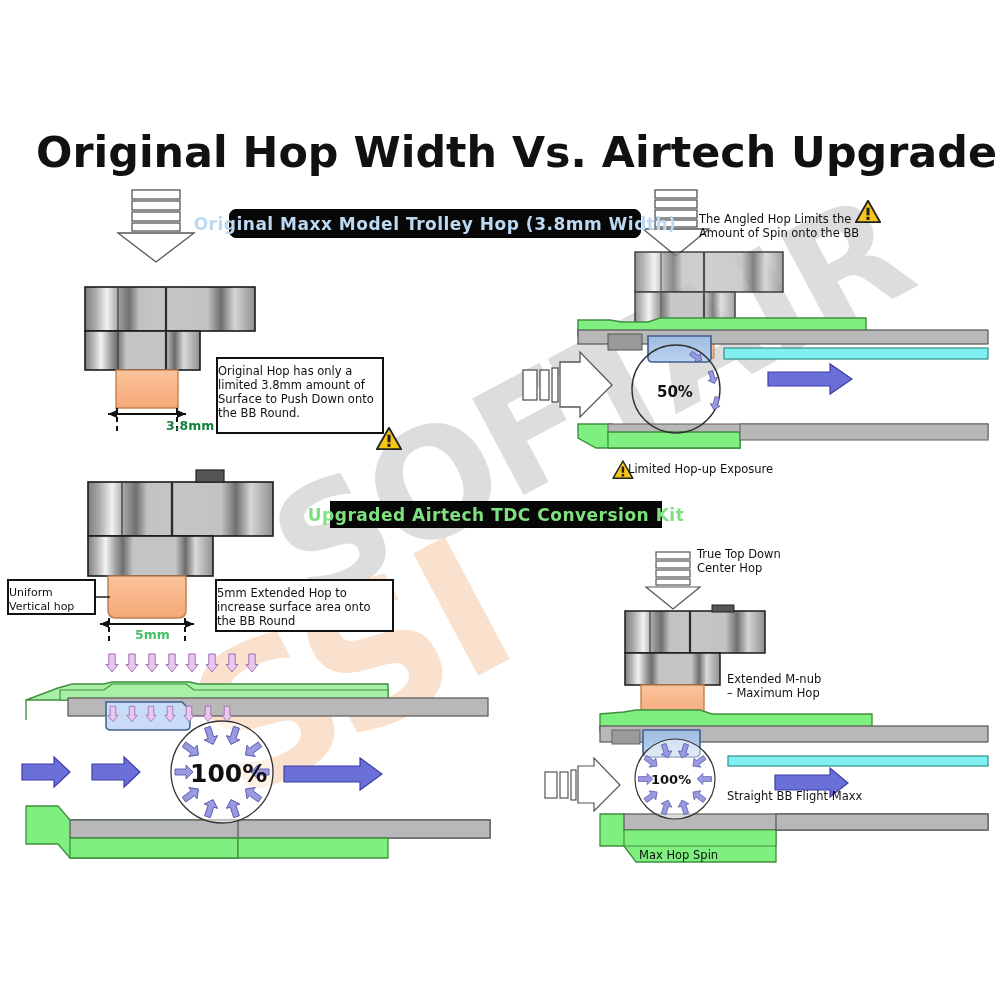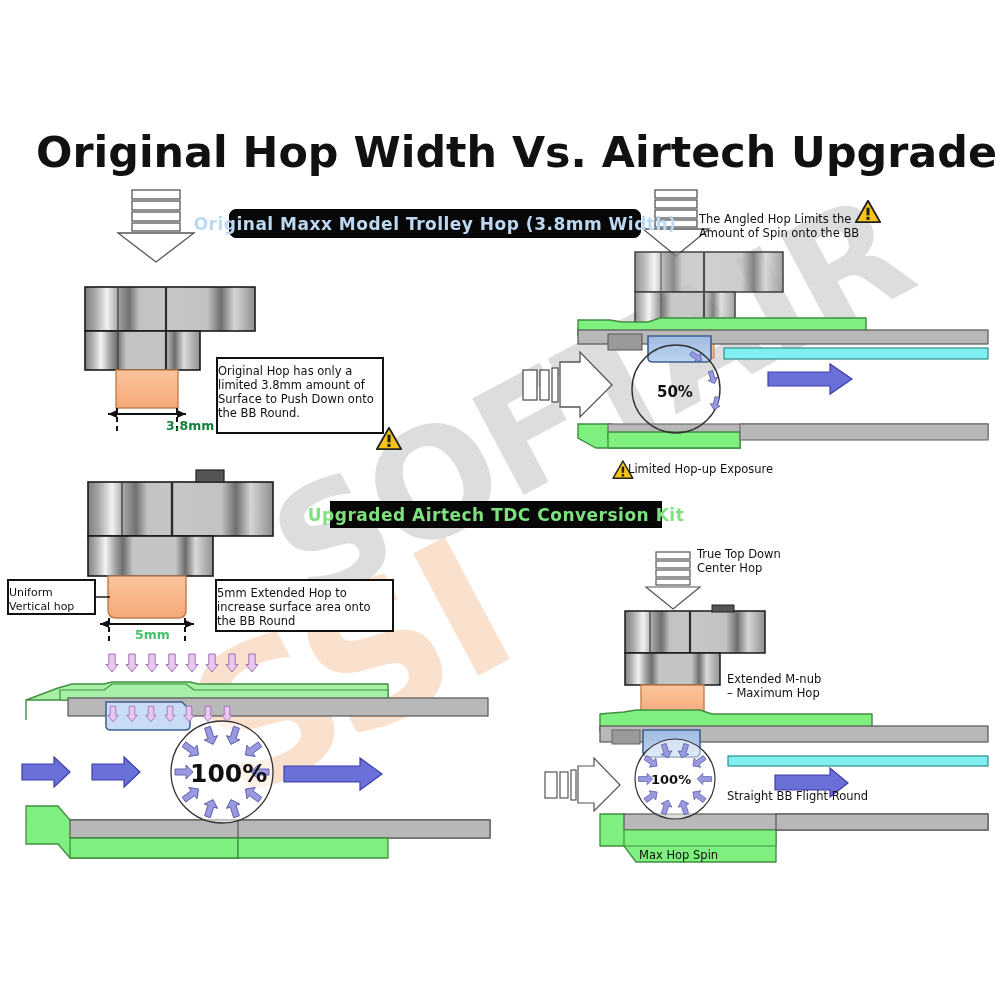--- a/index.html
+++ b/index.html
@@ -477,21 +477,21 @@
       <rect x="15" y="10" width="4" height="10" fill="#222"></rect>
       <rect x="15" y="22" width="4" height="4" fill="#222"></rect>
     </svg>
   </span>
 
   <div class="plabel" id="lbl-limited">Limited Hop-up Exposure</div>
   <div class="plabel" id="lbl-truetop">True Top Down
 Center Hop</div>
   <div class="plabel" id="lbl-mnub">Extended M-nub
 – Maximum Hop</div>
-  <div class="plabel" id="lbl-straight">Straight BB Flight Round</div>
+  <div class="plabel" id="lbl-straight">Straight BB Flight Maxx</div>
   <div class="plabel" id="lbl-maxhop">Max Hop Spin</div>
 
   <div class="dimtext" id="dim-38">3.8mm</div>
   <div class="dimtext" id="dim-5">5mm</div>
 
   <div class="pct" id="pct-50">50%</div>
   <div class="pct" id="pct-100">100%</div>
   <div class="pct" id="pct-100b">100%</div>
 
 </div>

